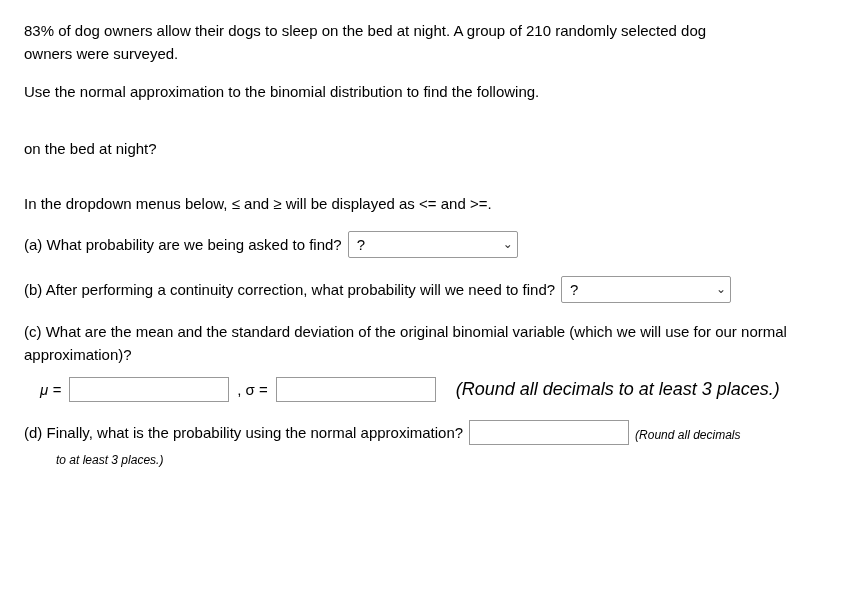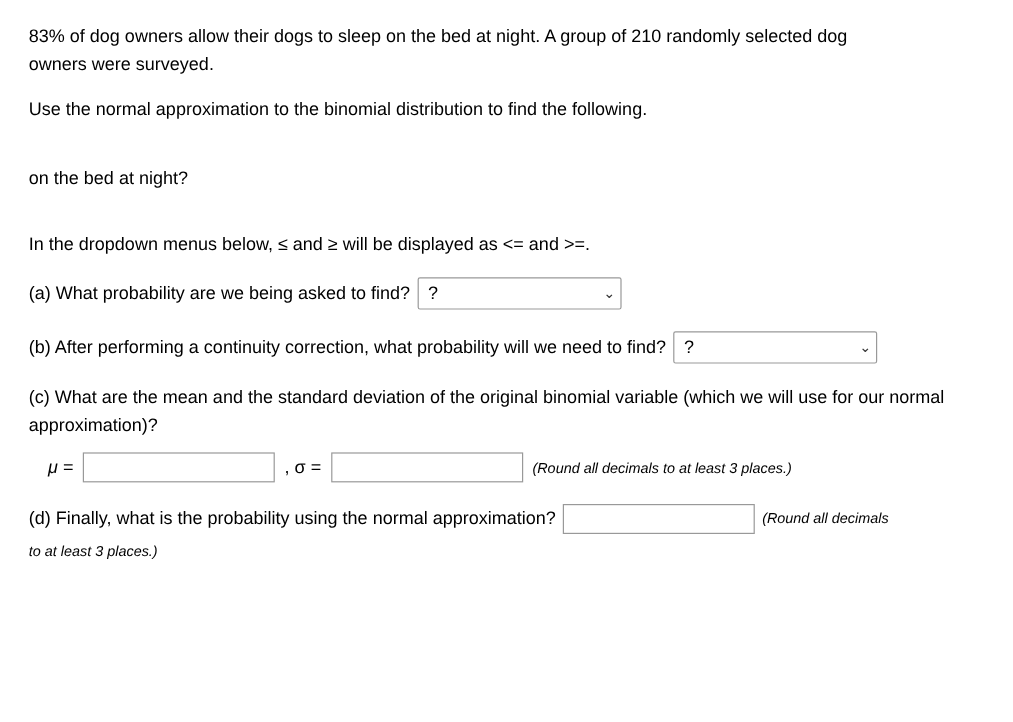--- a/index.html
+++ b/index.html
@@ -113,32 +113,32 @@
       border: 1px solid #999;
       border-radius: 0;
       padding: 3px 6px;
       font-size: 15px;
       width: 160px;
       outline: none;
     }
 
     .round-note {
       font-style: italic;
-      font-size: 12px;
-      margin-left: 0;
+      font-size: 18px;
+      margin-left: 12px;
     }
 
     .part-d {
       margin-top: 16px;
       line-height: 1.6;
     }
 
     .part-d-cont {
       display: flex;
-      align-items: center;
+      align-items: flex-end;
       flex-wrap: wrap;
       gap: 6px;
     }
 
     .round-note-d {
       font-style: italic;
       font-size: 12px;
     }
 
     .separator {
@@ -214,16 +214,16 @@
     <span class="round-note">(Round all decimals to at least 3 places.)</span>
   </div>
 </div>
 
 <div class="part-d">
   <div class="part-d-cont">
     <span>(d) Finally, what is the probability using the normal approximation?</span>
     <input class="text-input" type="text" value="" style="">
     <span class="round-note-d">(Round all decimals</span>
   </div>
-  <div style="margin-top:2px;">
+  <div style="margin-top:2px;margin-left:32px;">
     <span class="round-note-d">to at least 3 places.)</span>
   </div>
 </div>
 
 </body></html>

